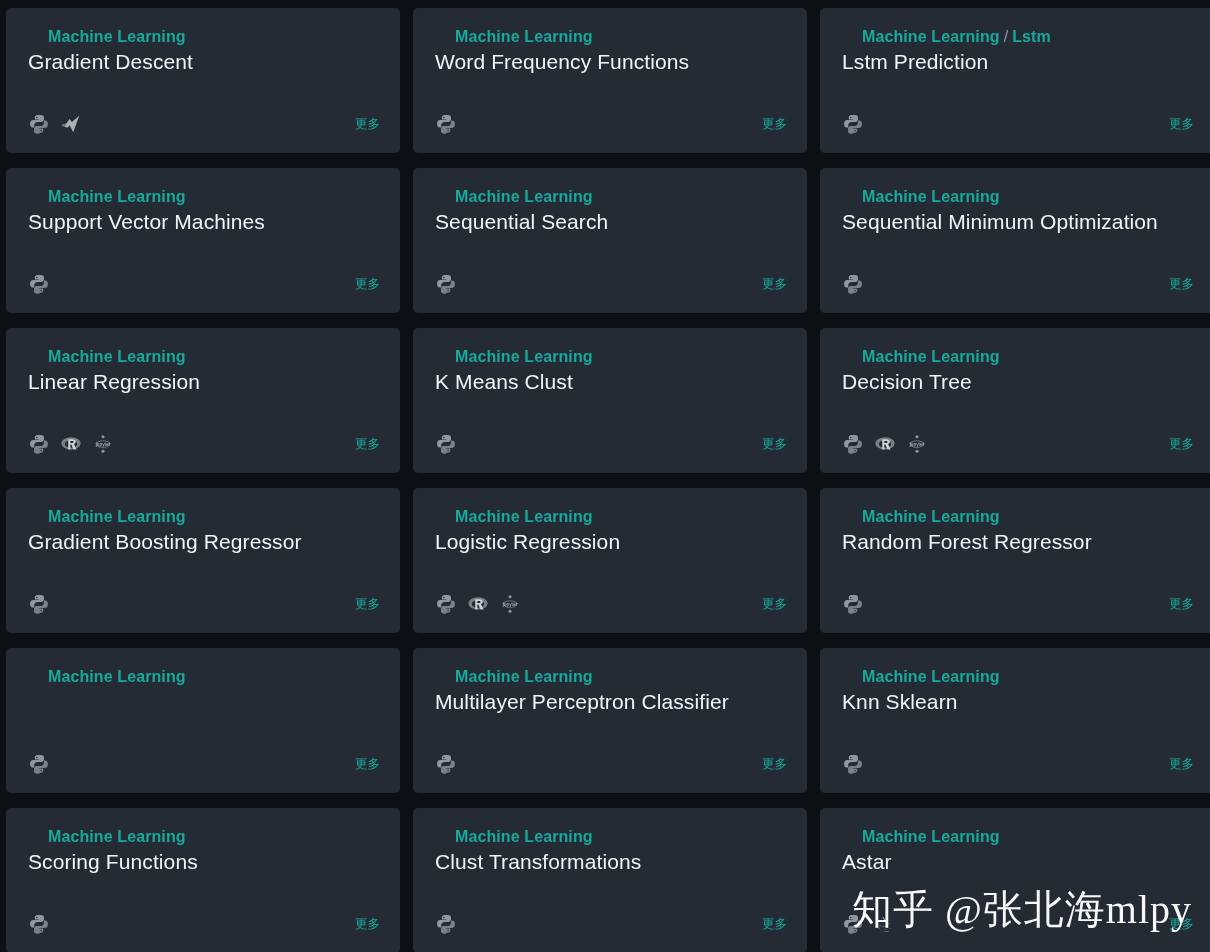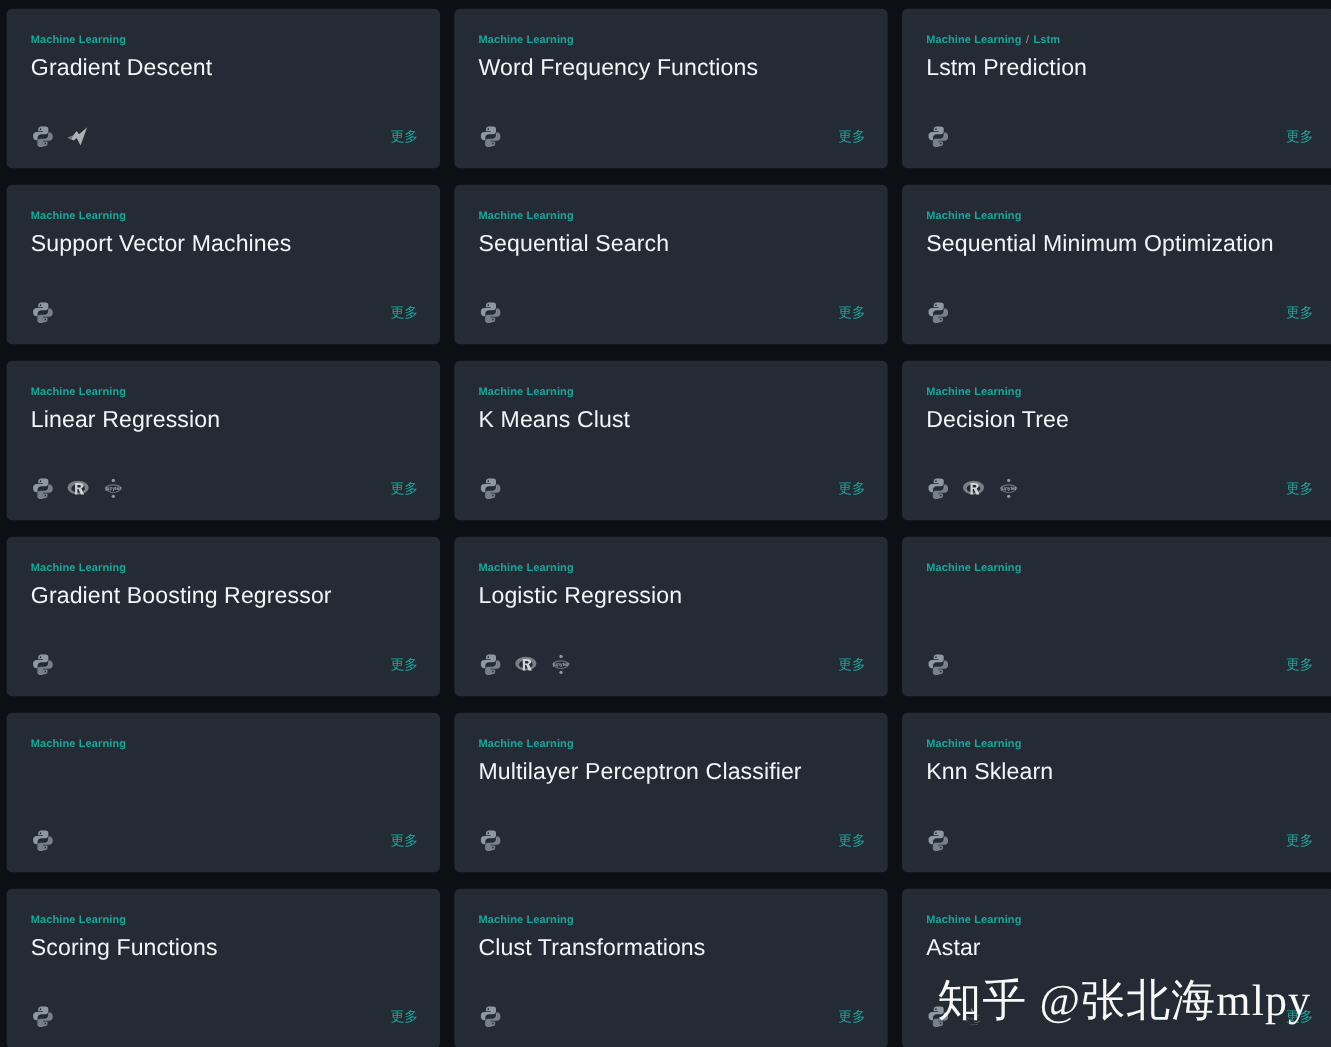--- a/index.html
+++ b/index.html
@@ -28,27 +28,28 @@
   .card {
     background: #242b35;
     border-radius: 5px;
     height: 145px;
     position: relative;
     overflow: hidden;
     padding: 22px 20px 0 22px;
   }
 
   .breadcrumb {
-    font-size: 10px;
+    font-size: 16px;
     font-weight: bold;
     color: #17a99b;
     letter-spacing: 0.1px;
     white-space: nowrap;
     line-height: 14px;
     height: 15px;
+    margin-left: 20px;
   }
 
   .breadcrumb .sep {
     color: #8f9aa6;
     font-weight: normal;
     margin: 0 4px;
   }
 
   .card-title {
     font-size: 21px;
@@ -321,20 +322,21 @@
               <path d="M16 10.5c-5.2 0-9.7 2-11.6 4.9 2.4 4.2 6.7 6.8 11.6 6.8s9.2-2.6 11.6-6.8C25.7 12.5 21.2 10.5 16 10.5zm0 1.6c4.1 0 7.6 1.5 9.4 3.6-2 3-5.5 4.9-9.4 4.9s-7.4-1.9-9.4-4.9c1.8-2.1 5.3-3.6 9.4-3.6z" fill="#9aa3ab" opacity="0.6"></path>
               <text x="16" y="18.6" text-anchor="middle" font-size="7" font-family="&quot;Liberation Sans&quot;, sans-serif" fill="#cfd4d9">jupyter</text>
             </svg>
           </span>
         </div>
         <a class="more-link">更多</a>
       </div>
     </div>
     <div class="card">
       <div class="breadcrumb"><span>Machine Learning</span></div>
+      <div class="card-title">Random Forest Regressor</div>
       <div class="card-footer">
         <div class="icons">
           <span style="display: inline-block; line-height: 0;">
             <svg class="icon" viewBox="0 0 32 32">
               <path d="M15.8 3c-3.2 0-5.9.6-5.9 3.1v3.2h6v.9H7.6c-2.6 0-4.6 1.7-4.6 5.4 0 3.2 1.4 5.4 3.9 5.4h2.1v-3.4c0-2.6 2.3-4.6 4.9-4.6h5.6c2.1 0 3.7-1.7 3.7-3.8V6.1C23.2 4 21.3 3 18.9 3h-3.1zm-2.9 2.3c.6 0 1.1.5 1.1 1.2s-.5 1.2-1.1 1.2-1.1-.5-1.1-1.2.5-1.2 1.1-1.2z" fill="#9aa3ab"></path>
               <path d="M16.2 29c3.2 0 5.9-.6 5.9-3.1v-3.2h-6v-.9h8.3c2.6 0 4.6-1.7 4.6-5.4 0-3.2-1.4-5.4-3.9-5.4h-2.1v3.4c0 2.6-2.3 4.6-4.9 4.6h-5.6c-2.1 0-3.7 1.7-3.7 3.8v4.1c0 2.1 1.9 3.1 4.3 3.1h3.1zm2.9-2.3c-.6 0-1.1-.5-1.1-1.2s.5-1.2 1.1-1.2 1.1.5 1.1 1.2-.5 1.2-1.1 1.2z" fill="#9aa3ab" opacity="0.78"></path>
             </svg>
           </span>
         </div>
         <a class="more-link">更多</a>

